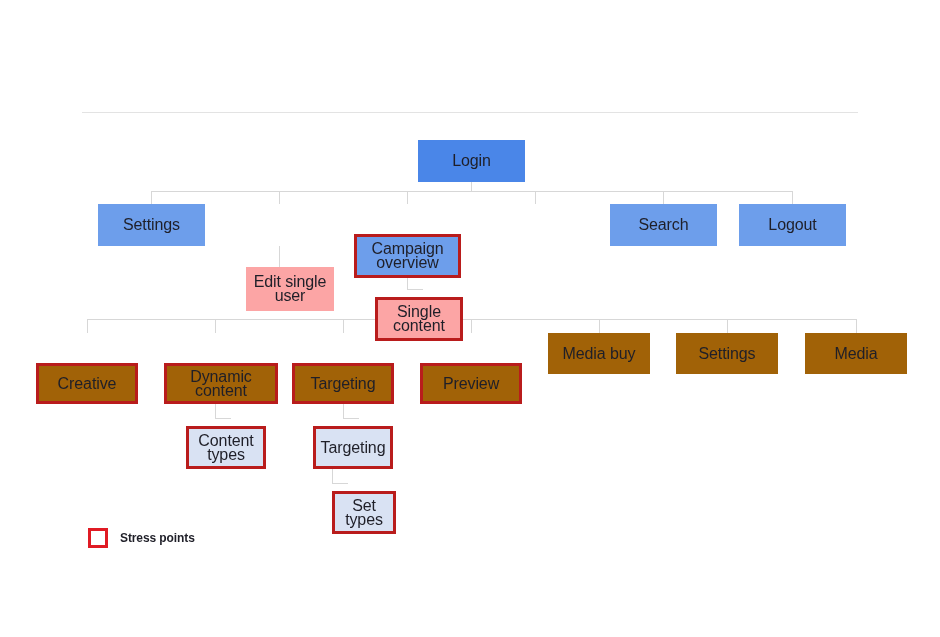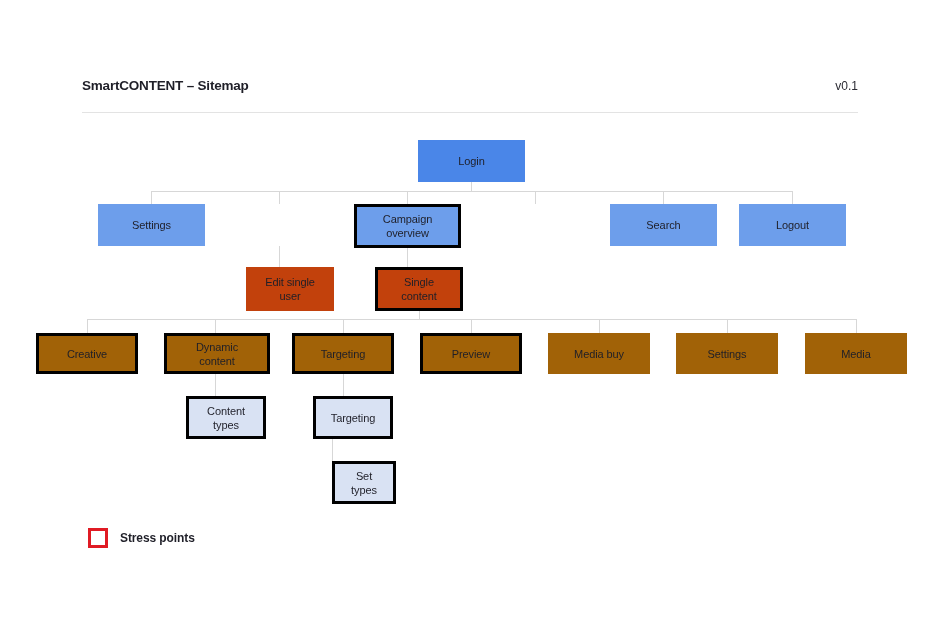--- a/index.html
+++ b/index.html
@@ -65,32 +65,33 @@
 
   
   .node {
     position: absolute;
     box-sizing: border-box;
     display: flex;
     align-items: center;
     justify-content: center;
     text-align: center;
     color: #1f1f28;
-    font-size: 11px;
+    font-size: 16px;
     line-height: 14px;
     letter-spacing: -0.1px;
     padding: 2px 4px;
   }
   .node.lvl1 { background: #4a86e8; }
   .node.lvl2 { background: #6d9eeb; }
-  .node.lvl3 { background: #c2410c; }
+  .node.lvl3 { background: #fca5a5; }
   .node.lvl4 { background: #a16207; }
   .node.lvl5 { background: #d9e2f3; }
   .node.stress {
-    border: 3px solid #000000;
+    border: 3px solid #b91c1c;
+    margin-top: 30px;
   }
 
   
   #legend {
     position: absolute;
     left: 88px;
     top: 528px;
     display: flex;
     align-items: center;
     gap: 12px;
@@ -108,24 +109,20 @@
     color: #1f1f28;
     letter-spacing: -0.1px;
     white-space: nowrap;
   }
 </style>
 </head>
 <body>
 
 <div id="page">
 
-  <div id="header">
-    <div id="doc-title">SmartCONTENT – Sitemap</div>
-    <div id="doc-version">v0.1</div>
-  </div>
   <div id="header-rule"></div>
 
   <div class="conn v" style="left:471px; top:182px; height:9px;"></div>
   <div class="conn h" style="left:151px; top:191px; width:641px;"></div>
   <div class="conn v" style="left:151px; top:191px; height:13px;"></div>
   <div class="conn v" style="left:279px; top:191px; height:13px;"></div>
   <div class="conn v" style="left:407px; top:191px; height:13px;"></div>
   <div class="conn v" style="left:535px; top:191px; height:13px;"></div>
   <div class="conn v" style="left:663px; top:191px; height:13px;"></div>
   <div class="conn v" style="left:792px; top:191px; height:13px;"></div>
@@ -162,21 +159,21 @@
 overview</div>
   <div class="node lvl2" style="left:610px; top:204px; width:107px; height:42px;">Search</div>
   <div class="node lvl2" style="left:739px; top:204px; width:107px; height:42px;">Logout</div>
 
   <div class="node lvl3" style="left:246px; top:267px; width:88px; height:44px; white-space:pre-line;">Edit single
 user</div>
   <div class="node lvl3 stress" style="left:375px; top:267px; width:88px; height:44px; white-space:pre-line;">Single
 content</div>
 
   <div class="node lvl4 stress" style="left:36px; top:333px; width:102px; height:41px;">Creative</div>
-  <div class="node lvl4 stress" style="left:164px; top:333px; width:106px; height:41px; white-space:pre-line;text-align:center;">Dynamic
+  <div class="node lvl4 stress" style="left:164px; top:333px; width:114px; height:41px; white-space:pre-line;text-align:center;">Dynamic
 content</div>
   <div class="node lvl4 stress" style="left:292px; top:333px; width:102px; height:41px;">Targeting</div>
   <div class="node lvl4" style="left:548px; top:333px; width:102px; height:41px;">Media buy</div>
   <div class="node lvl4 stress" style="left:420px; top:333px; width:102px; height:41px;">Preview</div>
   <div class="node lvl4" style="left:676px; top:333px; width:102px; height:41px;">Settings</div>
   <div class="node lvl4" style="left:805px; top:333px; width:102px; height:41px;">Media</div>
 
   <div class="node lvl5 stress" style="left:186px; top:396px; width:80px; height:43px; white-space:pre-line;">Content
 types</div>
   <div class="node lvl5 stress" style="left:313px; top:396px; width:80px; height:43px;">Targeting</div>

